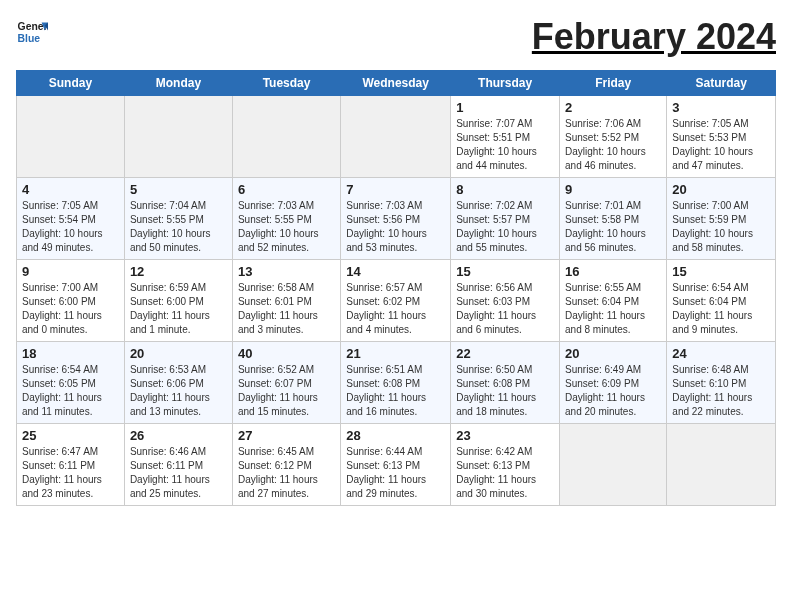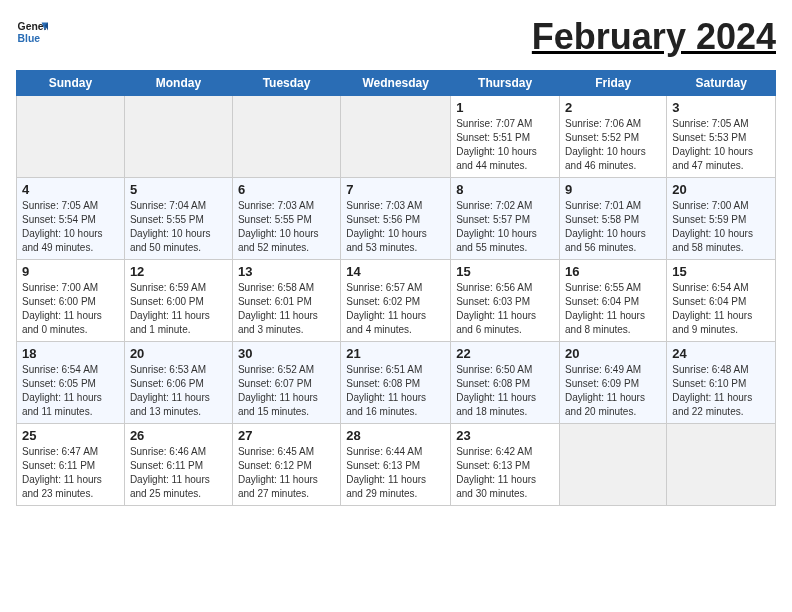--- a/index.html
+++ b/index.html
@@ -196,21 +196,21 @@
       <tr>
         <td>
           <span class="day-number">18</span>
           <div class="day-info">Sunrise: 6:54 AM<br>Sunset: 6:05 PM<br>Daylight: 11 hours and 11 minutes.</div>
         </td>
         <td>
           <span class="day-number">20</span>
           <div class="day-info">Sunrise: 6:53 AM<br>Sunset: 6:06 PM<br>Daylight: 11 hours and 13 minutes.</div>
         </td>
         <td>
-          <span class="day-number">30</span>
+          <span class="day-number">40</span>
           <div class="day-info">Sunrise: 6:52 AM<br>Sunset: 6:07 PM<br>Daylight: 11 hours and 15 minutes.</div>
         </td>
         <td>
           <span class="day-number">21</span>
           <div class="day-info">Sunrise: 6:51 AM<br>Sunset: 6:08 PM<br>Daylight: 11 hours and 16 minutes.</div>
         </td>
         <td>
           <span class="day-number">22</span>
           <div class="day-info">Sunrise: 6:50 AM<br>Sunset: 6:08 PM<br>Daylight: 11 hours and 18 minutes.</div>
         </td>

